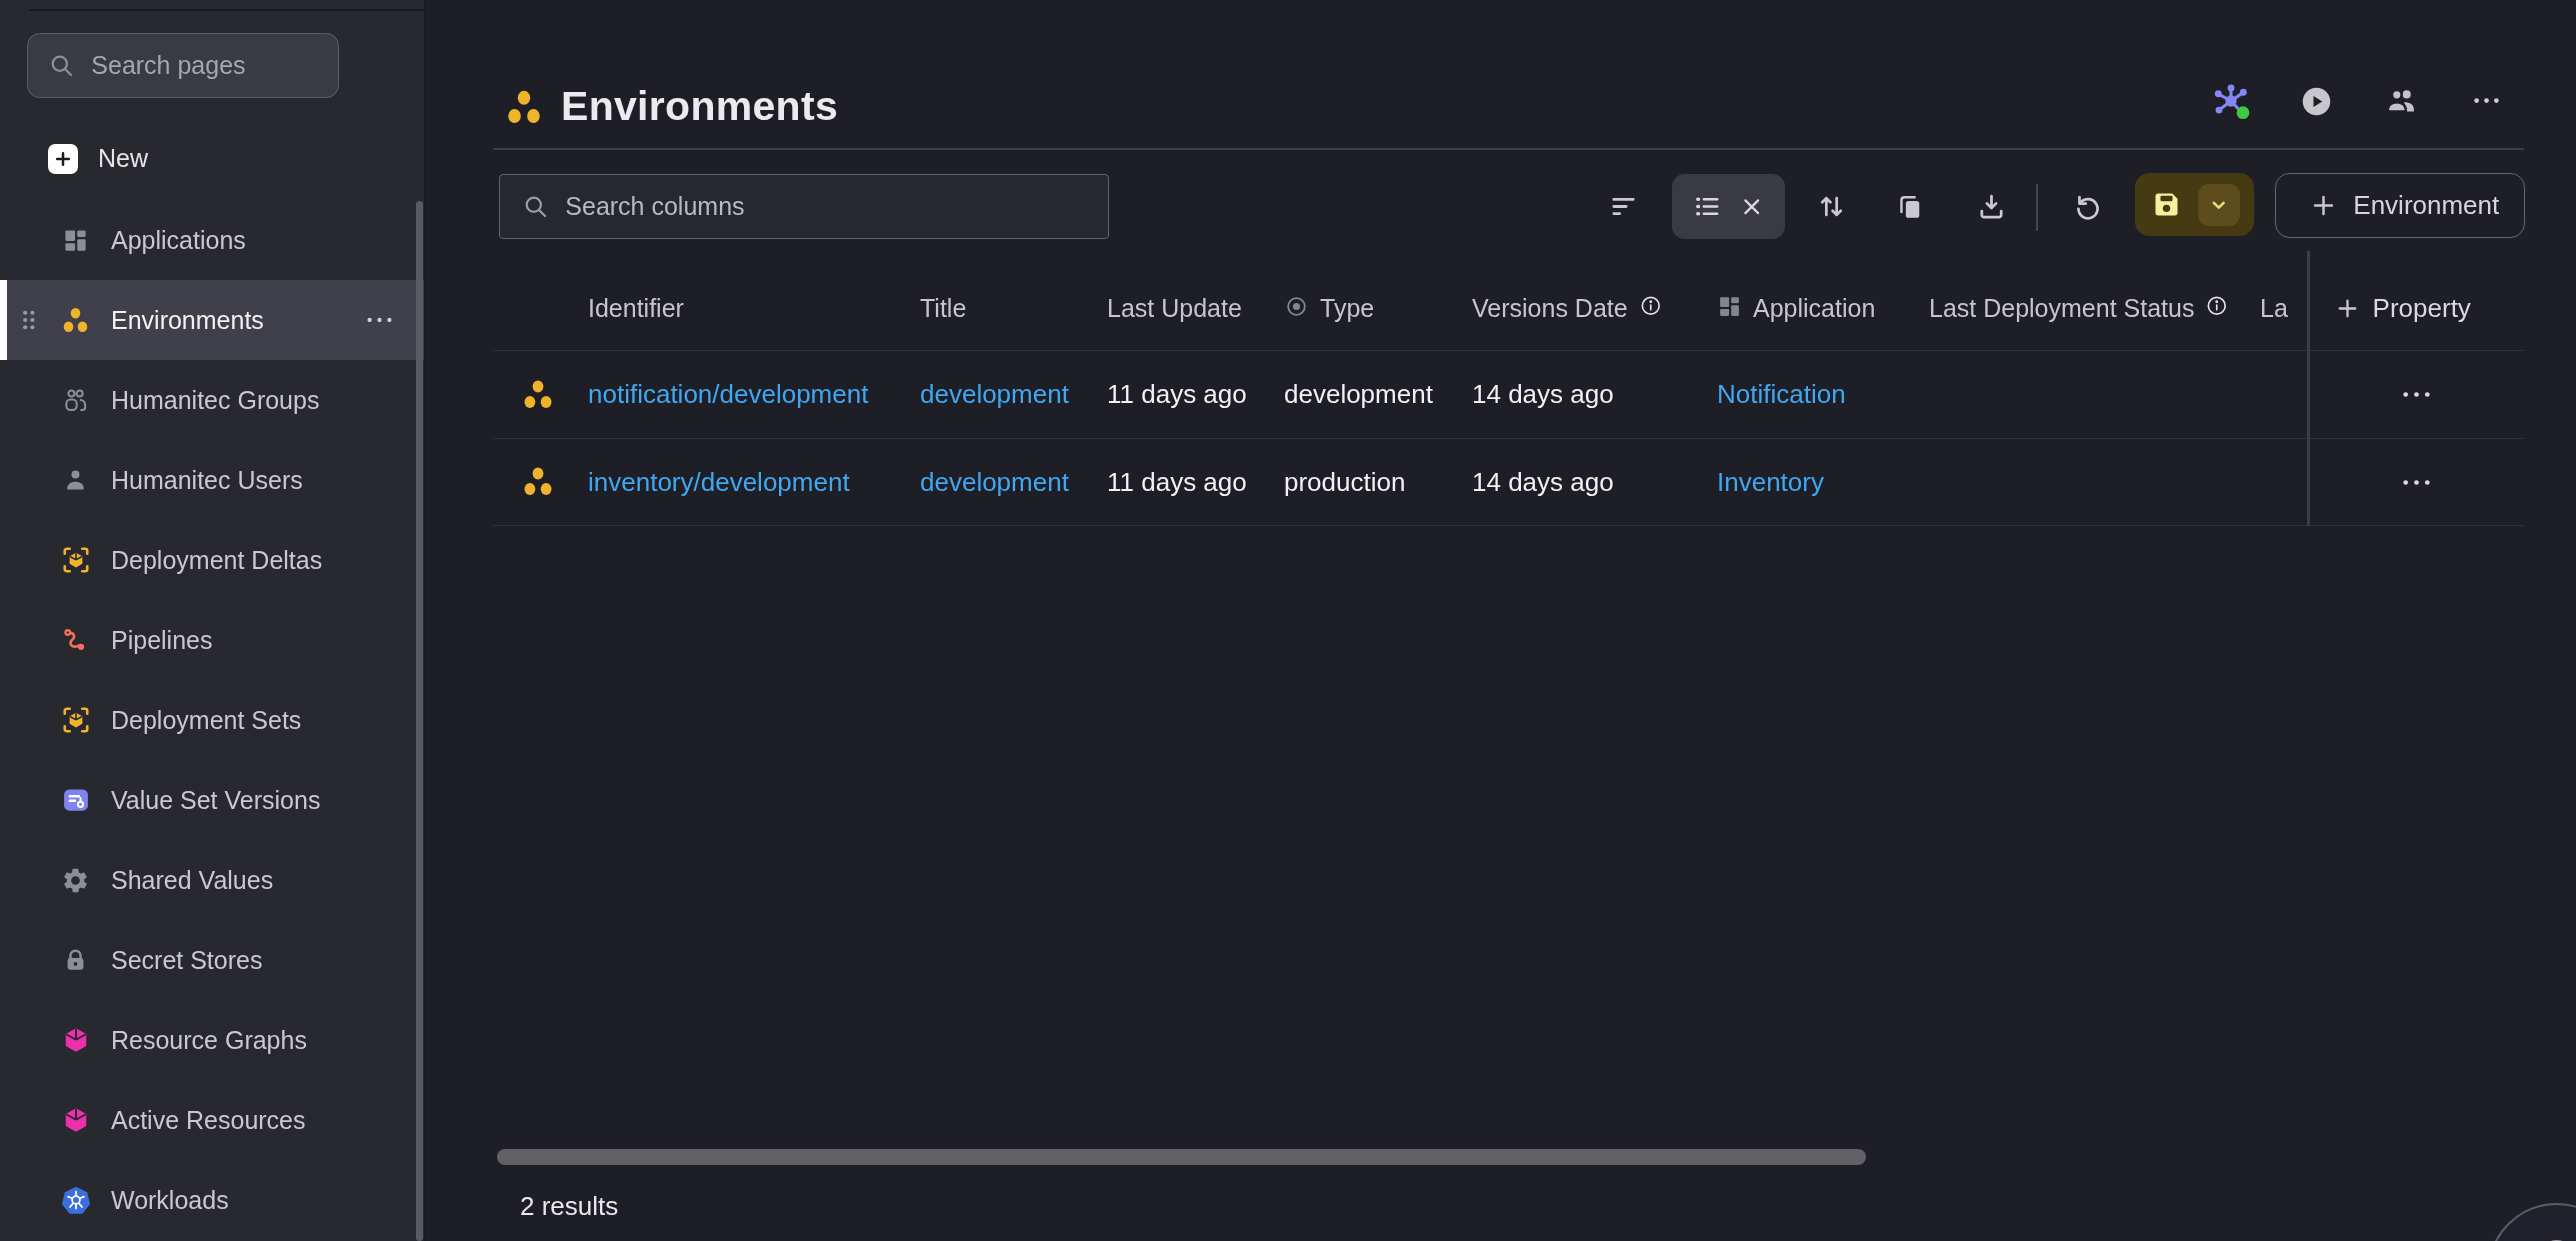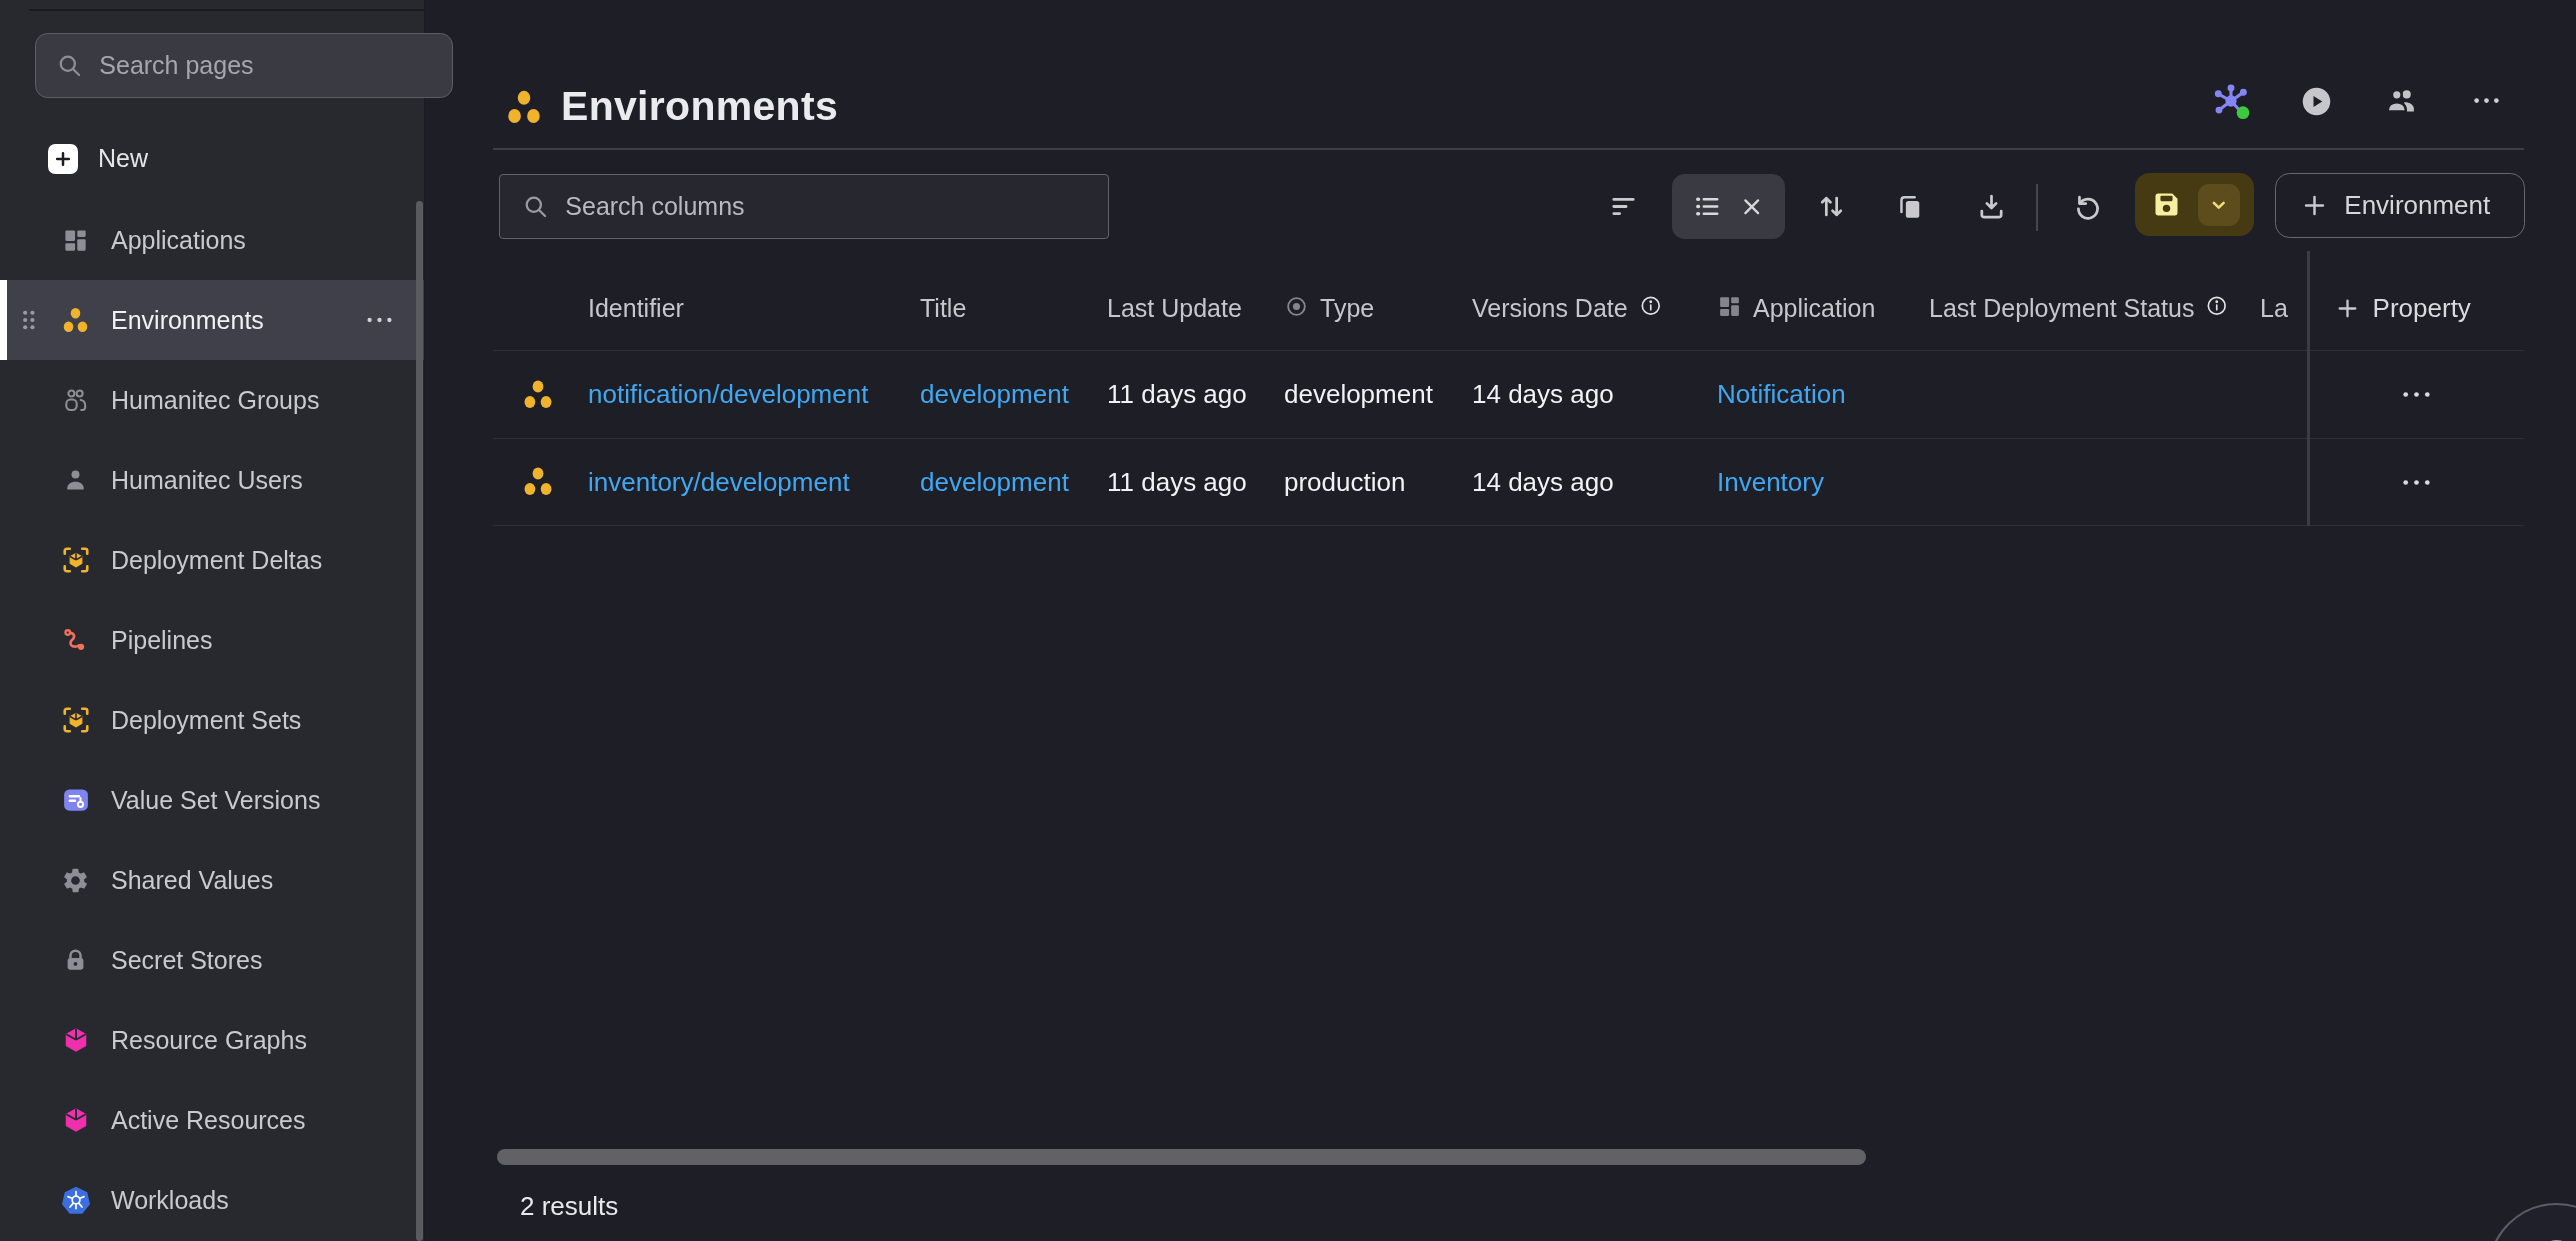--- a/index.html
+++ b/index.html
@@ -12,23 +12,23 @@
   }
   svg { display:block; }
 
   
   .sidebar {
     position:absolute; left:0; top:0; width:425px; height:1241px;
     background:#28282f; border-right:0.9px solid #1a1a20;
   }
   .sidebar-topline { position:absolute; top:9px; left:29px; right:0; height:1.8px; background:#191920; }
   .side-search {
-    position:absolute; left:27px; top:33px; width:418px; height:65px;
+    position:absolute; left:27px; top:33px; width:312px; height:65px;
     background:#3a3a42; border:1.8px solid #5e5e67; border-radius:12.6px;
-    display:flex; align-items:center; padding:0 20px; gap:16.3px;margin-left:8px;
+    display:flex; align-items:center; padding:0 20px; gap:16.3px;
   }
   .side-search input {
     background:transparent; border:none; outline:none; flex:1;
     font:25px "Liberation Sans","DejaVu Sans",sans-serif; color:#dcdce0;
   }
   .side-search input::placeholder { color:#a6a6ae; }
   .new-row { position:absolute; left:48px; top:137px; height:43px; display:flex; align-items:center; gap:20px; cursor:pointer; }
   .new-box { width:30px; height:30px; background:#ffffff; border-radius:7.2px; display:flex; align-items:center; justify-content:center; }
   .new-label { font-size:25px; color:#e6e6ea; }
   .nav { position:absolute; left:0; top:200px; right:0; }
@@ -70,21 +70,21 @@
   .tool-divider { position:absolute; left:1611px; top:184px; width:1.8px; height:47px; background:#46464e; }
   .save-group {
     position:absolute; left:1710px; top:173px; width:119px; height:63px;
     background:#453a12; border-radius:14.5px; display:flex; align-items:center;
   }
   .save-main { width:63px; height:63px; display:flex; align-items:center; justify-content:center; color:#f7efa0; cursor:pointer; }
   .save-caret { width:42px; height:42px; margin-right:9px; background:#5d4d1d; border-radius:11px; display:flex; align-items:center; justify-content:center; color:#f0dd7a; cursor:pointer; }
   .env-btn {
     position:absolute; left:1850px; top:173px; width:250px; height:65px;
     border:1.8px solid #686871; border-radius:14.5px;
-    display:flex; align-items:center; padding-left:25px; gap:16.3px;
+    display:flex; align-items:center; padding-left:34px; gap:16.3px;
     color:#d6d6da; font-size:26px; cursor:pointer; background:transparent;
   }
 
   
   .table { position:absolute; left:68px; top:267px; width:2031px;
     --cols:95px 332px 187px 177px 188px 245px 212px 331px 48px 217px; }
   .thead { display:grid; grid-template-columns:var(--cols); height:83px; align-items:center; }
   .th { font-size:25px; color:#c6c6cc; display:flex; align-items:flex-start; gap:11px; overflow:hidden; white-space:nowrap; }
   .th .muted-ic { color:#85858d; flex:none; }
   .th .info-ic { color:#e2e2e6; flex:none; }

